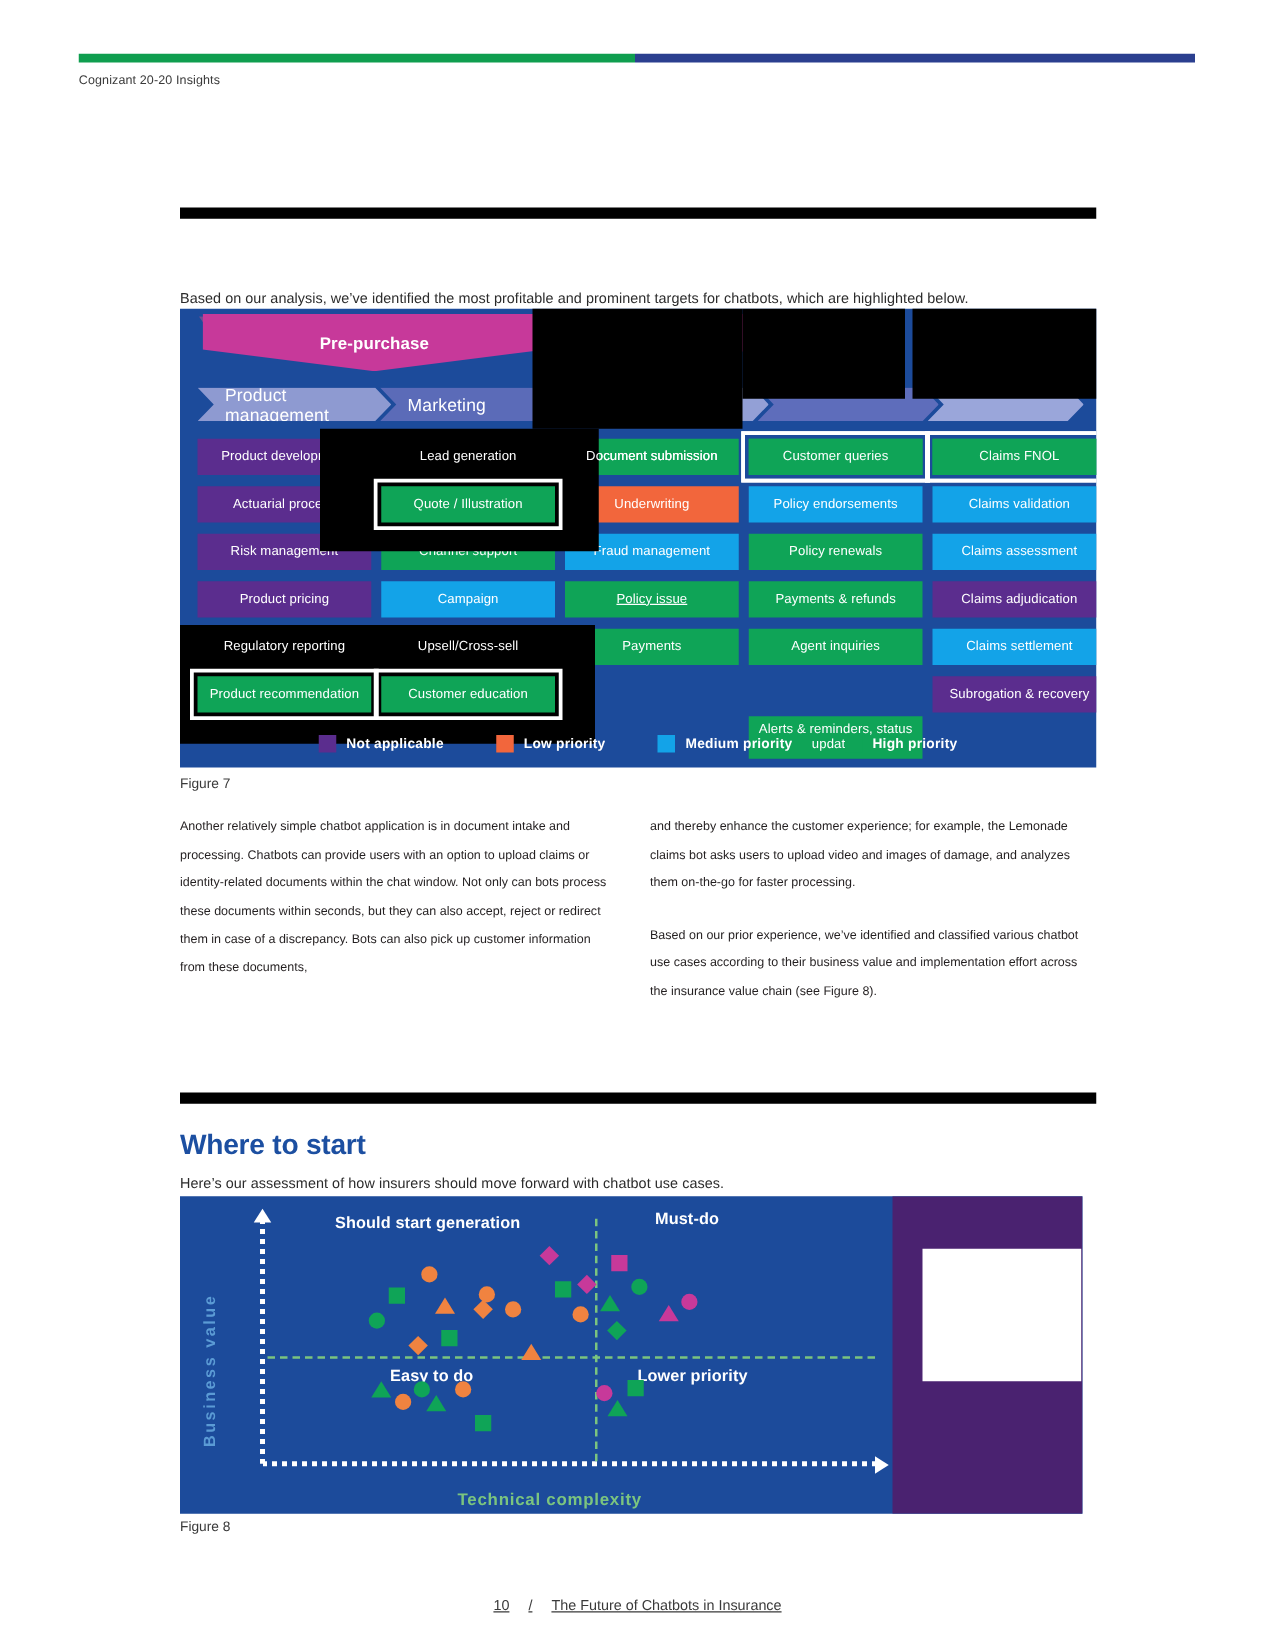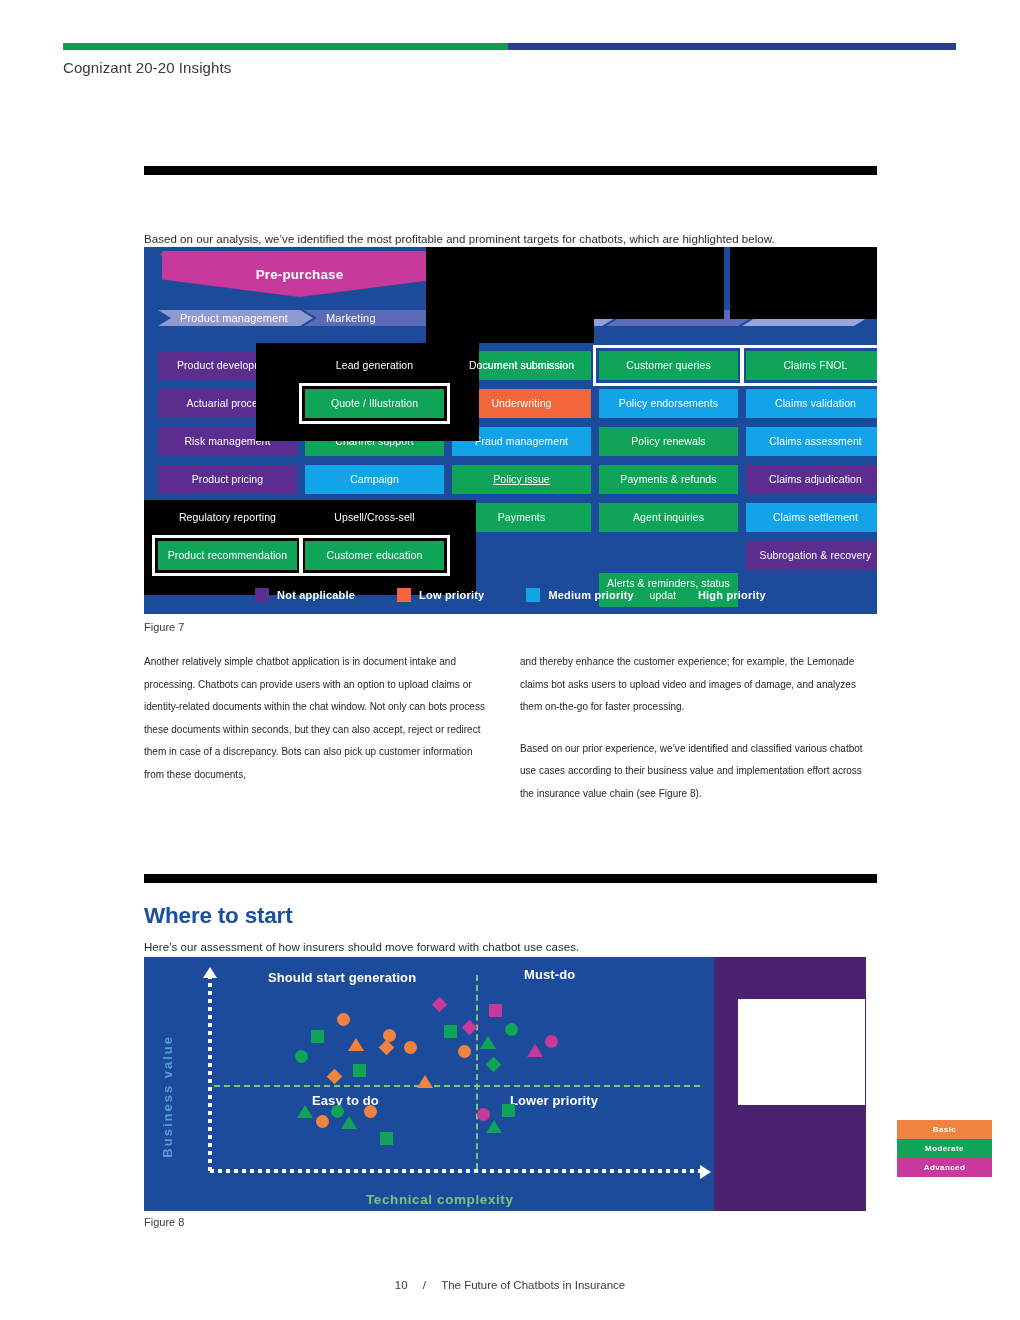--- a/index.html
+++ b/index.html
@@ -5,21 +5,21 @@
   html,body{margin:0;padding:0;}
   body{
     width:1020px;height:1320px;background:#ffffff;position:relative;
     font-family:"Liberation Sans", sans-serif;color:#231f20;overflow:hidden;
   }
   .page{position:absolute;inset:0;}
 
   
   .rule-green{position:absolute;left:63px;top:43px;width:445px;height:7px;background:#0f9e4f;}
   .rule-blue{position:absolute;left:508px;top:43px;width:448px;height:7px;background:#2b3f8f;}
-  .hdr-label{position:absolute;left:63px;top:59px;font-size:15px;letter-spacing:.1px;color:#3a3a3a;}
+  .hdr-label{position:absolute;left:63px;top:59px;font-size:10px;letter-spacing:.1px;color:#3a3a3a;}
 
   
   .band{position:absolute;height:9px;background:#000;}
   .band.b1{left:144px;top:166px;width:733px;}
   .band.b2{left:144px;top:874px;width:733px;}
 
   h1.sec{
     position:absolute;left:144px;margin:0;font-weight:bold;color:#1c4fa1;
     letter-spacing:-.2px;
   }
@@ -37,22 +37,22 @@
     position:absolute;height:46px;background:#c7399a;color:#fff;
     display:flex;align-items:center;justify-content:center;
     font-size:13.5px;font-weight:bold;letter-spacing:.1px;
     clip-path:polygon(0 0,100% 0,100% 62%,50% 100%,0 62%);
   }
   .chev-tab{position:absolute;width:14px;height:20px;background:#6c4f92;
     clip-path:polygon(0 0,100% 0,100% 100%);}
 
   .chev2-row{position:absolute;left:0;top:63px;width:733px;height:27px;}
   .chev2{
-    position:absolute;height:16px;color:#fff;display:flex;align-items:center;
-    font-size:11px;letter-spacing:.15px;
+    position:absolute;height:27px;color:#fff;display:flex;align-items:center;
+    font-size:14px;letter-spacing:.15px;
     clip-path:polygon(0 0,calc(100% - 13px) 0,100% 50%,calc(100% - 13px) 100%,0 100%,13px 50%);
     padding-left:22px;box-sizing:border-box;
   }
   .chev2.c-lite{background:#8e9ad1;}
   .chev2.c-mid{background:#5b6bb8;}
   .chev2.c-lite2{background:#93a0d6;}
   .chev2.c-mid2{background:#5e6dbb;}
   .chev2.c-lite3{background:#9aa6da;}
 
   .cell{
@@ -117,21 +117,21 @@
 
   .leg8{position:absolute;right:28px;top:1120px;width:95px;}
   .leg8 div{height:19px;display:flex;align-items:center;justify-content:center;
     color:#fff;font-size:8px;font-weight:bold;letter-spacing:.4px;}
 
   .whitemask{position:absolute;background:#fff;}
 
   
   .footer{position:absolute;left:0;top:1279px;width:1020px;text-align:center;
     font-size:11.5px;color:#3a3a3a;}
-  .footer span{margin:0 6px;}
+  .footer span{margin:0 6px;text-decoration:underline;}
 </style>
 </head>
 <body>
 
 <div class="page">
 
   <div class="rule-green"></div>
   <div class="rule-blue"></div>
   <div class="hdr-label">Cognizant 20-20 Insights</div>
 
@@ -288,25 +288,20 @@
         <div class="mk square" style="width: 13px; height: 13px; background: rgb(15, 164, 87); left: 292.19px; top: 128.74px;"></div>
         <div class="mk tri" style="border-bottom: 13px solid rgb(15, 164, 87); left: 275.63px; top: 145.488px;"></div>
       </div>
   </div>
 
   <div class="ylab">Business value</div>
   <div class="xlab">Technical complexity</div>
 
   <div class="whitemask" style="left:738px;top:999px;width:127px;height:106px;"></div>
 
-  <div class="leg8">
-    <div style="background:#f08340;">Basic</div>
-    <div style="background:#0fa457;">Moderate</div>
-    <div style="background:#c7399a;">Advanced</div>
-  </div>
 
   <div class="figcap f8">Figure 8</div>
 
   <div class="footer">
     <span>10</span>
     <span>/</span>
     <span>The Future of Chatbots in Insurance</span>
   </div>
 
 </div>

